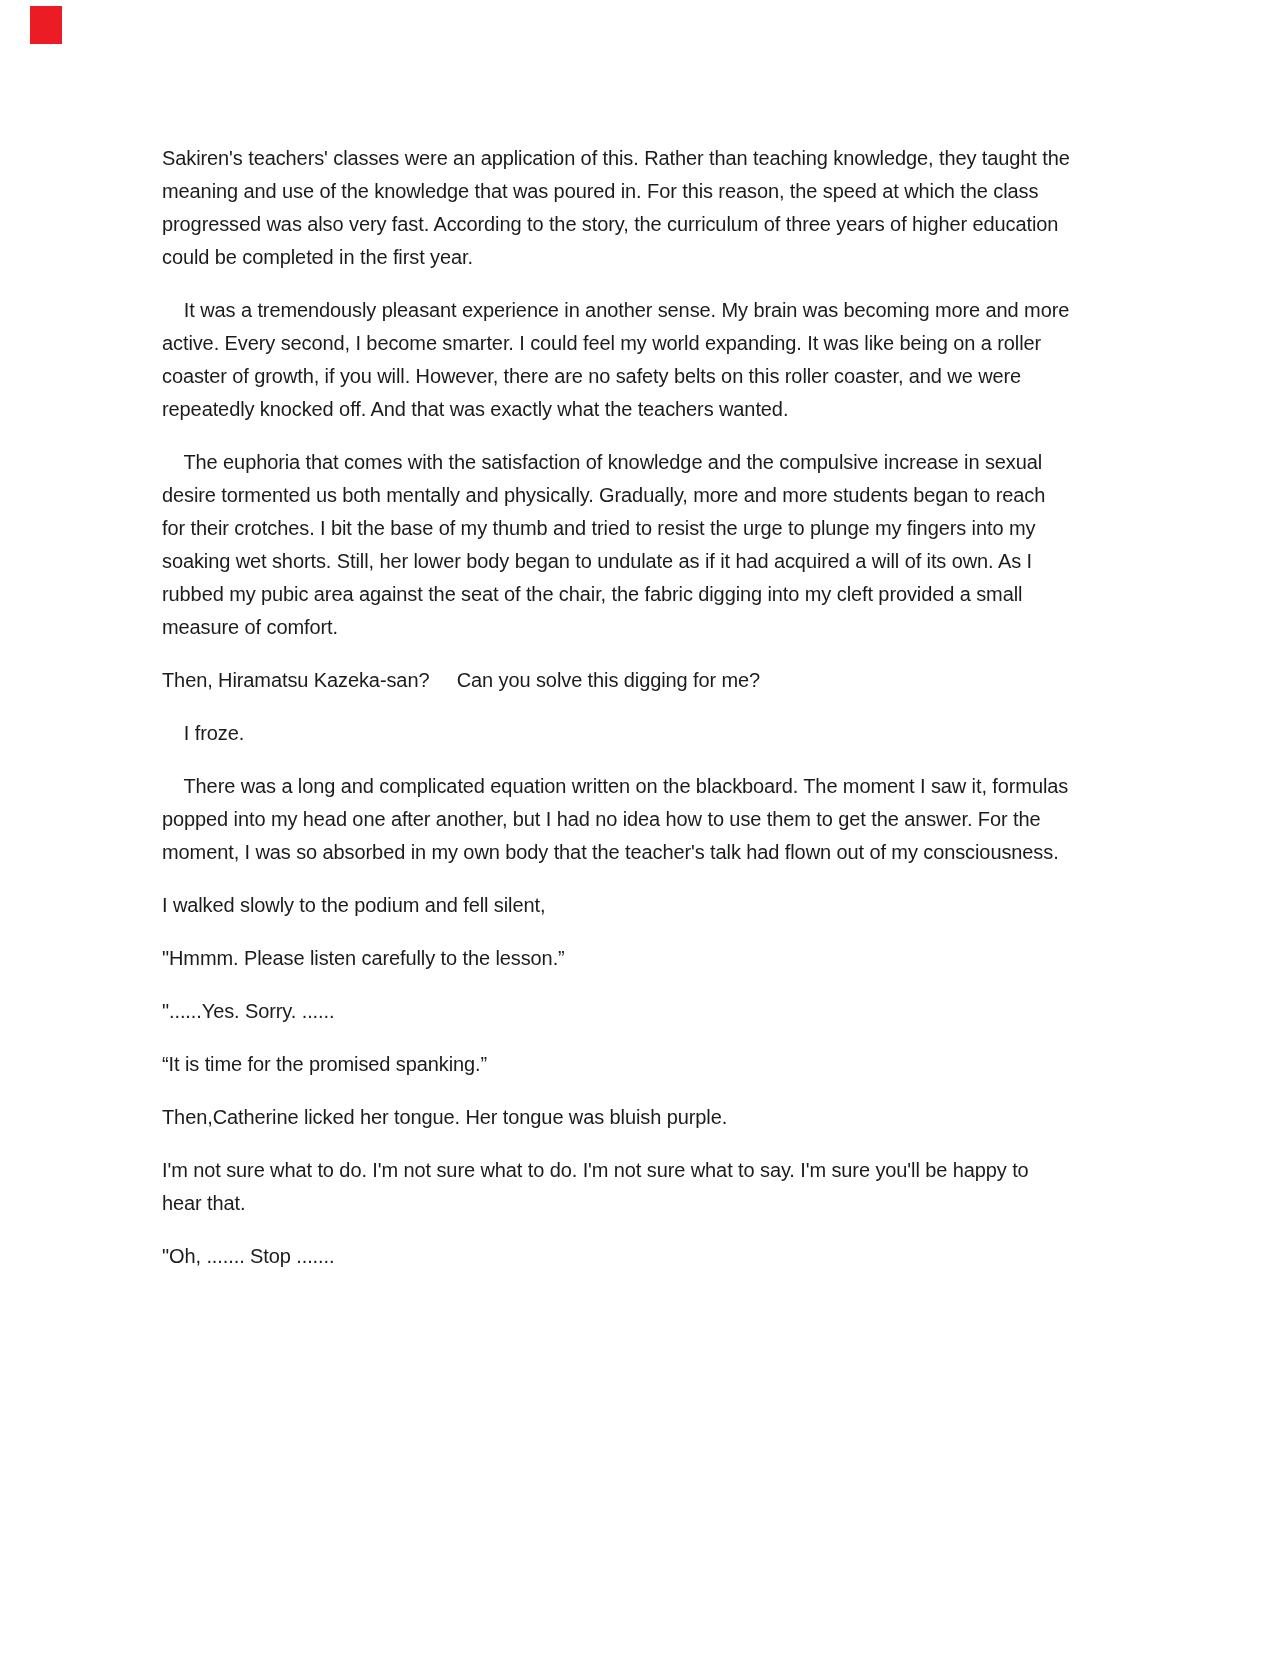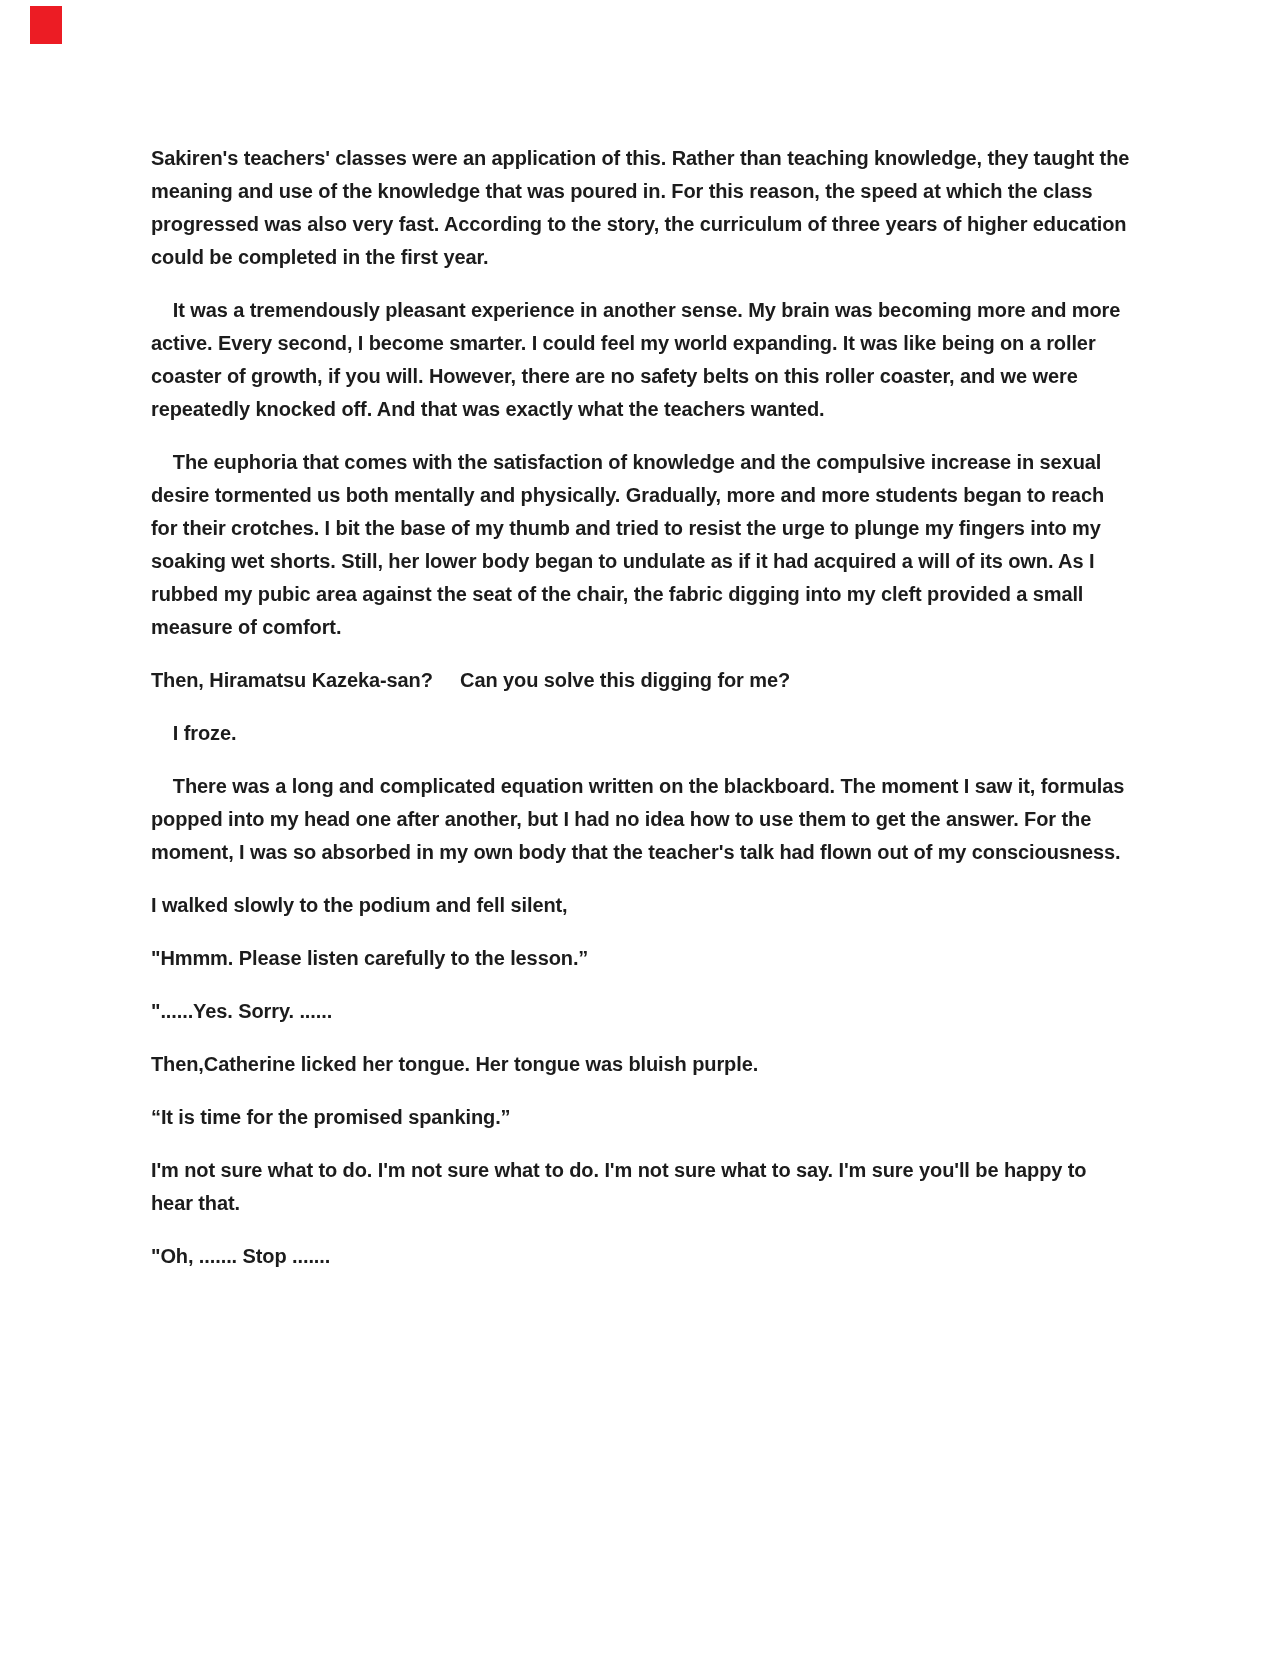--- a/index.html
+++ b/index.html
@@ -20,23 +20,22 @@
     color: #1c1c1c;
   }
   .content {
     position: absolute;
     left: 145px;
     top: 142px;
     width: 1010px;
   }
   .para {
     white-space: pre;          
-    margin: 0 0 20px 6px;
+    margin: 0 0 20px 17px;
     padding: 0;
-    font-weight: bold;
   }
   .red-marker {
     position: absolute;
     left: 30px;
     top: 6px;
     width: 32px;
     height: 38px;
   }
 </style>
 </head>
@@ -60,19 +59,19 @@
 rubbed my pubic area against the seat of the chair, the fabric digging into my cleft provided a small
 measure of comfort.</div>
     <div class="para">Then, Hiramatsu Kazeka-san?     Can you solve this digging for me?</div>
     <div class="para">    I froze.</div>
     <div class="para">    There was a long and complicated equation written on the blackboard. The moment I saw it, formulas
 popped into my head one after another, but I had no idea how to use them to get the answer. For the
 moment, I was so absorbed in my own body that the teacher's talk had flown out of my consciousness.</div>
     <div class="para">I walked slowly to the podium and fell silent,</div>
     <div class="para">"Hmmm. Please listen carefully to the lesson.”</div>
     <div class="para">"......Yes. Sorry. ......</div>
+    <div class="para">“It is time for the promised spanking.”</div>
     <div class="para">Then,Catherine licked her tongue. Her tongue was bluish purple.</div>
-    <div class="para">“It is time for the promised spanking.”</div>
     <div class="para">I'm not sure what to do. I'm not sure what to do. I'm not sure what to say. I'm sure you'll be happy to
 hear that.</div>
     <div class="para">"Oh, ....... Stop .......</div>
   </div>
 </div>
 
 </body></html>

